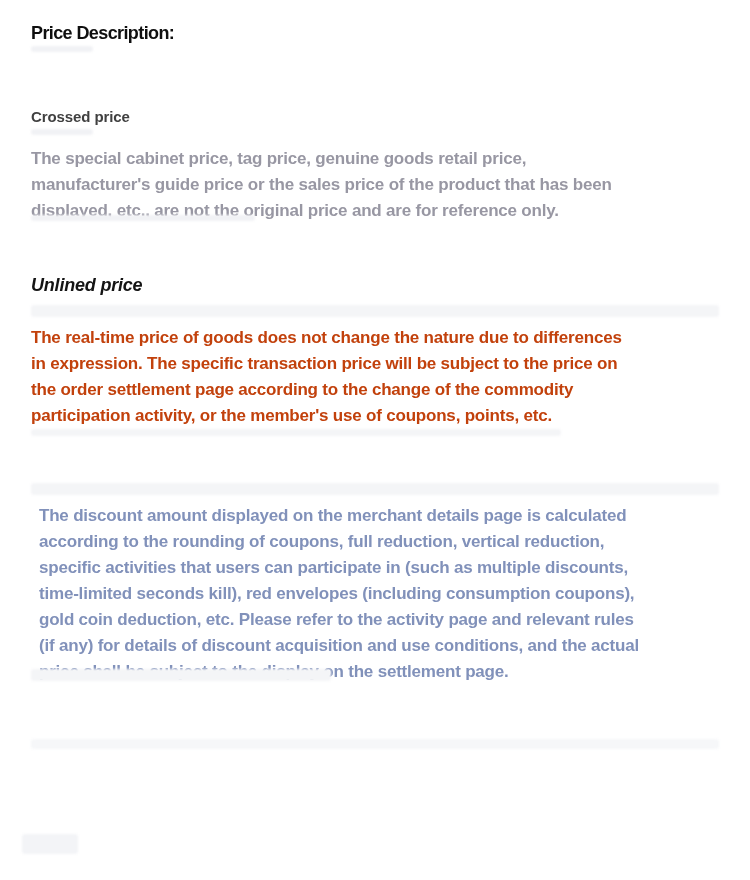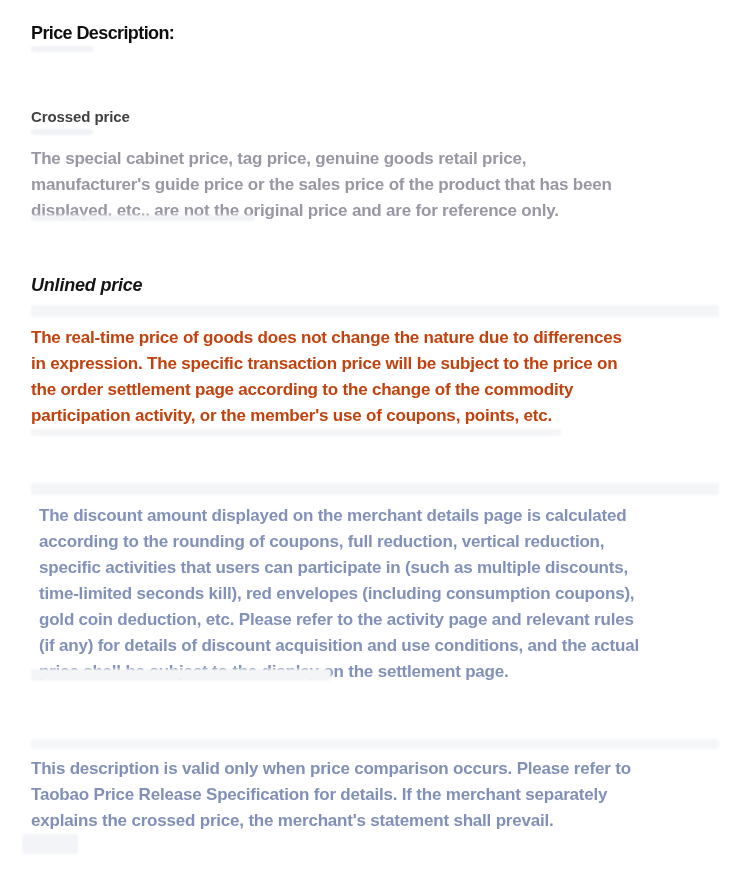--- a/index.html
+++ b/index.html
@@ -119,19 +119,16 @@
 according to the rounding of coupons, full reduction, vertical reduction,
 specific activities that users can participate in (such as multiple discounts,
 time-limited seconds kill), red envelopes (including consumption coupons),
 gold coin deduction, etc. Please refer to the activity page and relevant rules
 (if any) for details of discount acquisition and use conditions, and the actual
 price shall be subject to the display on the settlement page.</p>
 
   <div class="ghost g7"></div>
   <div class="ghost g8"></div>
 
-  <p class="para para-4" style="color: rgb(128, 144, 184);">This description is valid only when price comparison occurs. Please refer to
-Taobao Price Release Specification for details. If the merchant separately
-explains the crossed price, the merchant's statement shall prevail.</p>
 
   <div class="ghost g9"></div>
 
 </div>
 
 </body></html>

